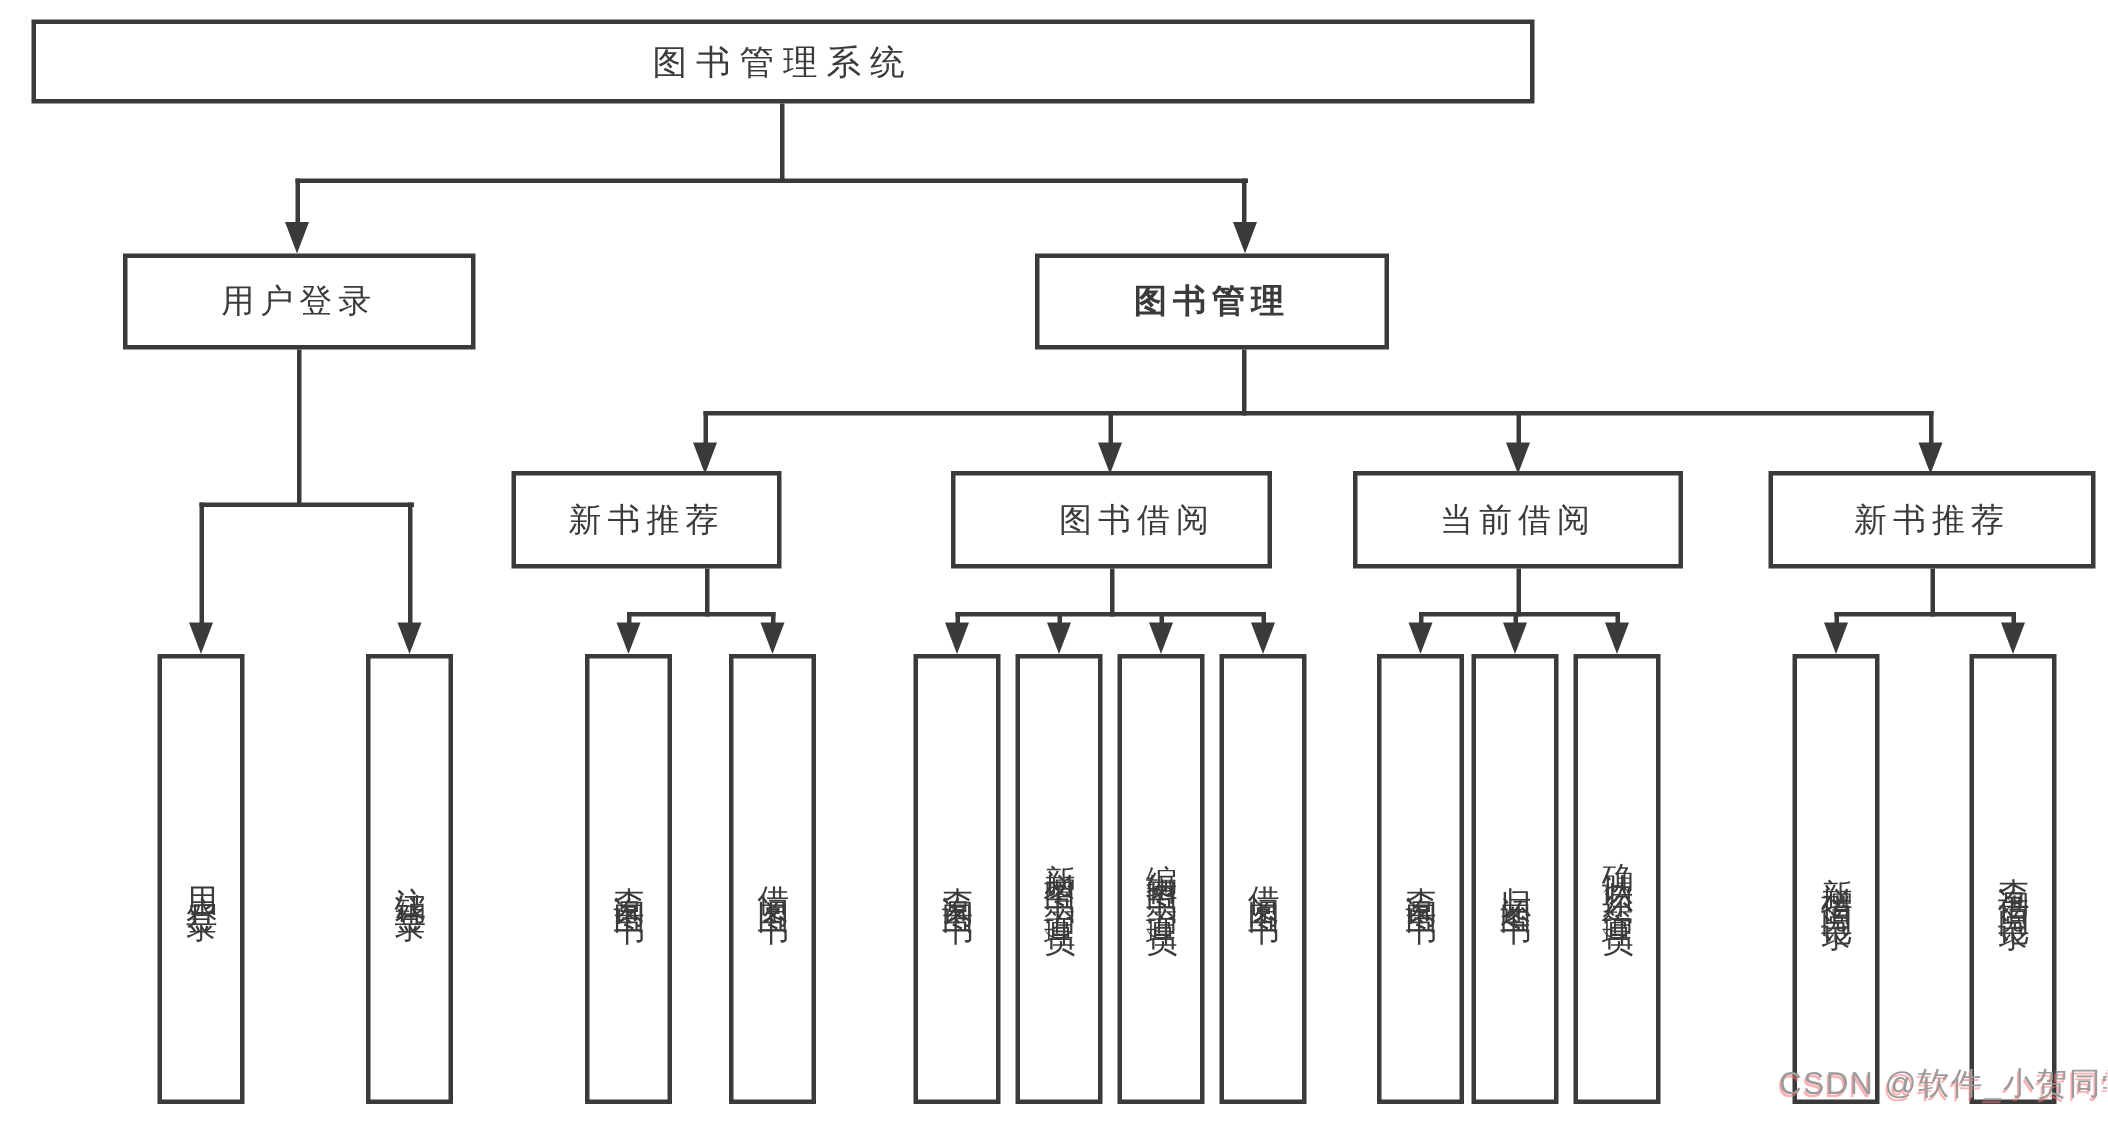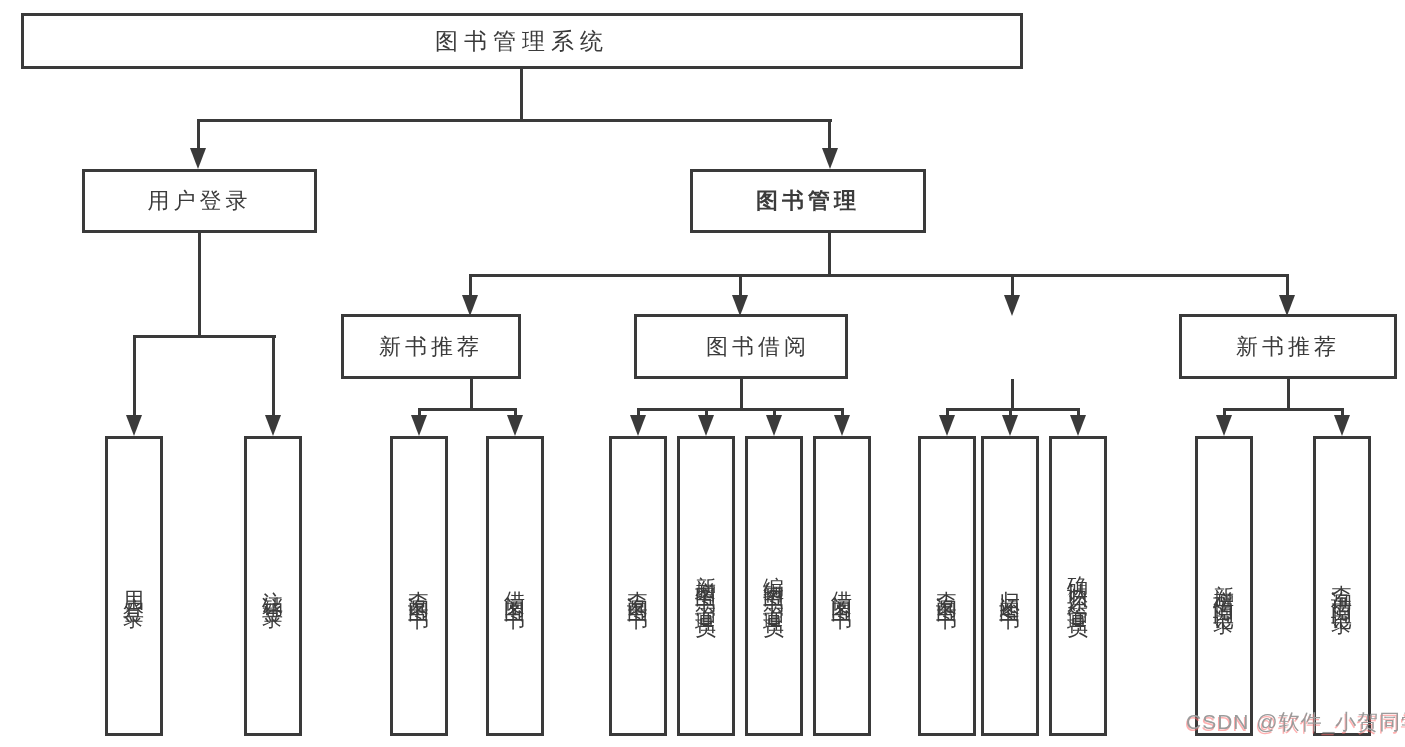--- a/index.html
+++ b/index.html
@@ -61,20 +61,21 @@
   <div class="arrow" style="left:462px;top:295px;"></div>
   <div class="vline" style="left:739px;top:274px;height:25px;"></div>
   <div class="arrow" style="left:732px;top:295px;"></div>
   <div class="vline" style="left:1011px;top:274px;height:25px;"></div>
   <div class="arrow" style="left:1004px;top:295px;"></div>
   <div class="vline" style="left:1286px;top:274px;height:25px;"></div>
   <div class="arrow" style="left:1279px;top:295px;"></div>
 
   <div class="node h-node" style="left:341px;top:314px;width:180px;height:65px;">新书推荐</div>
   <div class="node h-node" style="left:634px;top:314px;width:214px;height:65px;padding-left:34px;">图书借阅</div>
+  <div class="node h-node" style="left:902px;top:314px;width:220px;height:65px;">当前借阅</div>
   <div class="node h-node" style="left:1179px;top:314px;width:218px;height:65px;">新书推荐</div>
 
   <div class="vline" style="left:470px;top:379px;height:32px;"></div>
   <div class="hline" style="left:418px;top:408px;width:99px;"></div>
   <div class="vline" style="left:418px;top:408px;height:12px;"></div>
   <div class="arrow" style="left:411px;top:415px;"></div>
   <div class="vline" style="left:514px;top:408px;height:12px;"></div>
   <div class="arrow" style="left:507px;top:415px;"></div>
 
   <div class="vline" style="left:740px;top:379px;height:32px;"></div>

